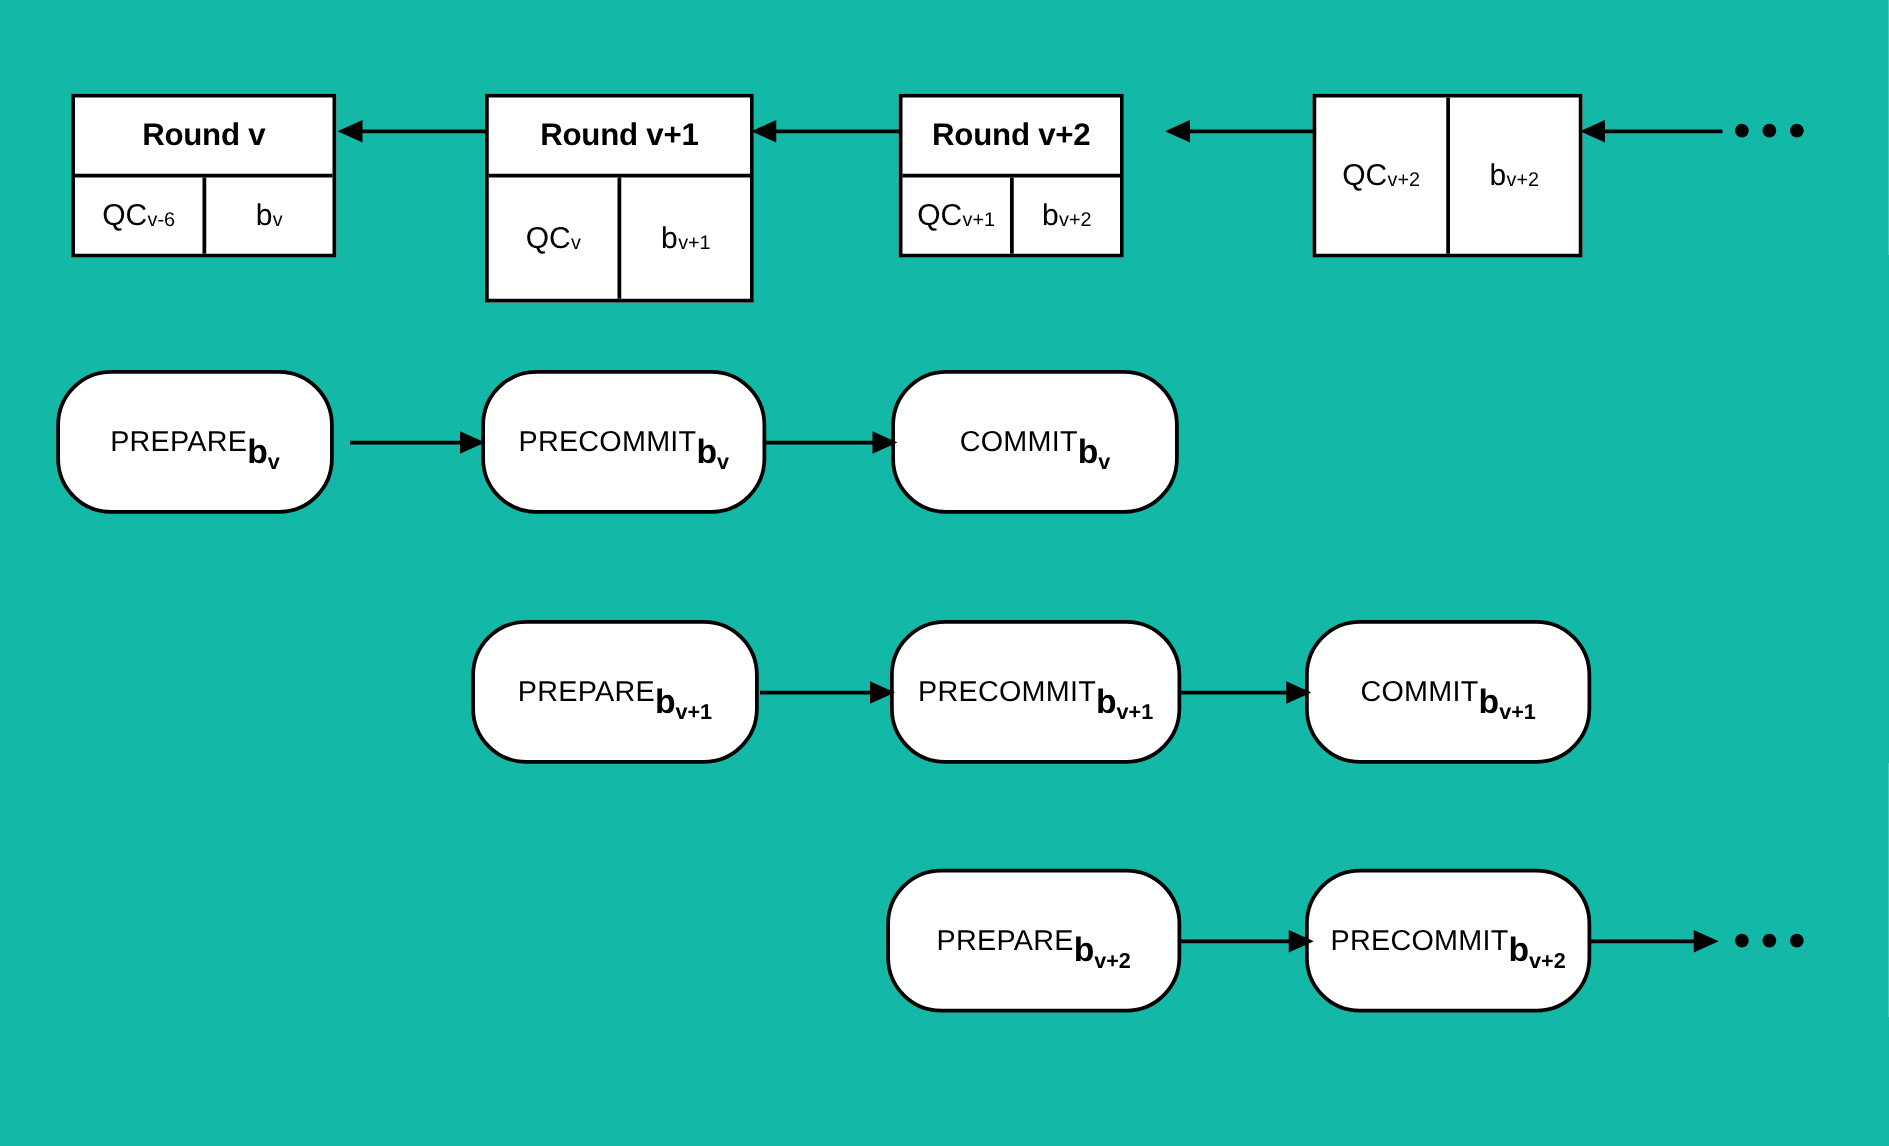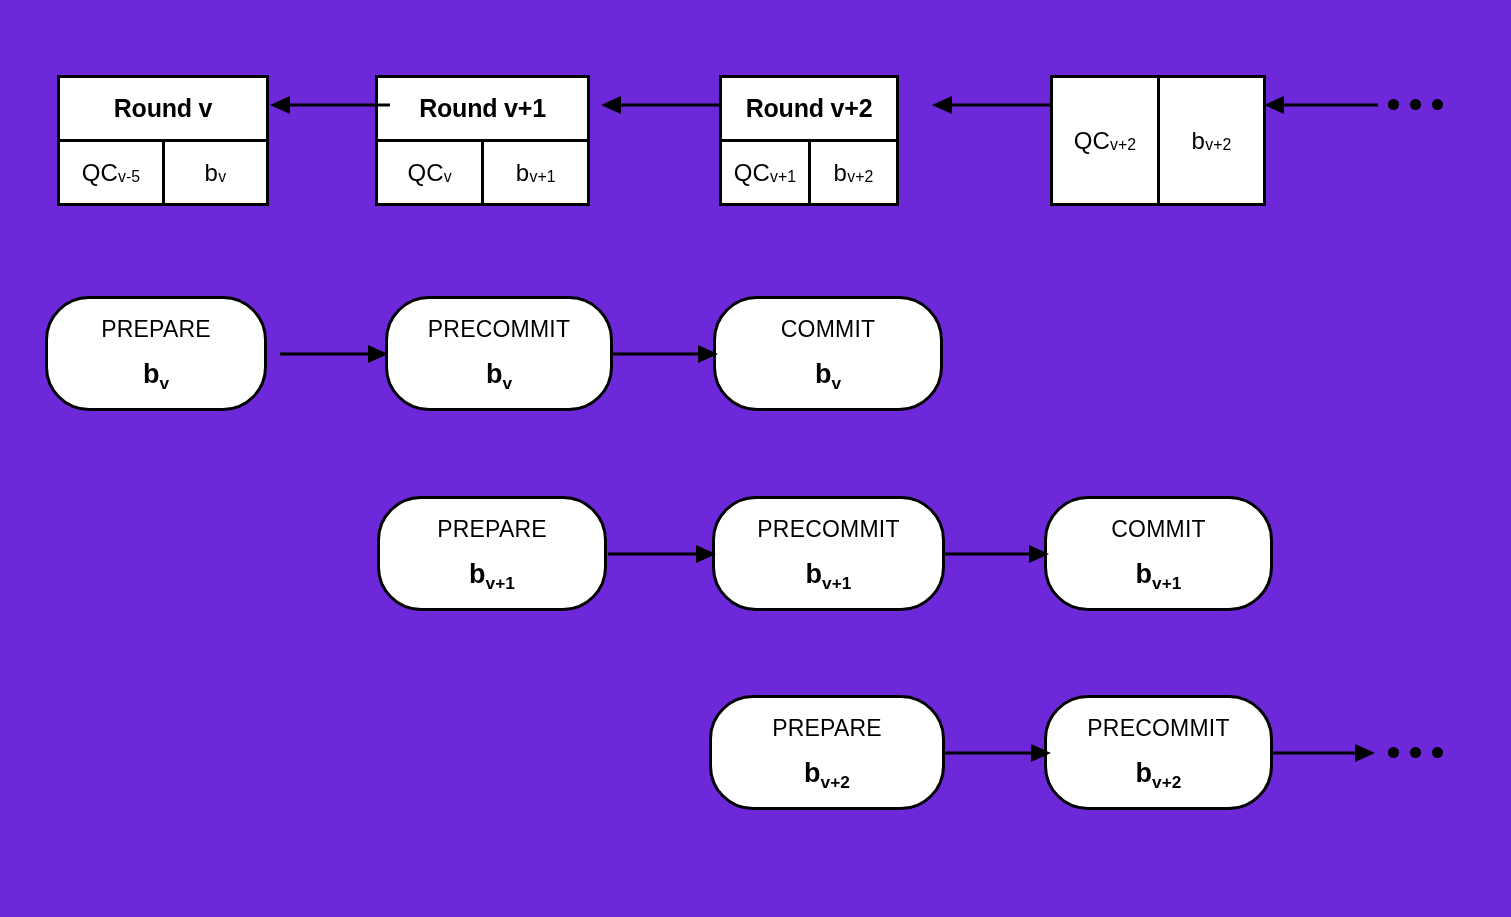--- a/index.html
+++ b/index.html
@@ -11,21 +11,21 @@
     width: 1511px;
     height: 917px;
     font-family: "Liberation Sans", sans-serif;
     color: #000000;
     overflow: hidden;
   }
   #canvas {
     position: relative;
     width: 1511px;
     height: 917px;
-    background: #6d28d9;
+    background: #14b8a6;
   }
 
   
   .round-box {
     position: absolute;
     box-sizing: border-box;
     border: 3px solid #000;
     background: #fff;
     display: flex;
     flex-direction: column;
@@ -67,21 +67,21 @@
   }
 
   
   .phase-box {
     position: absolute;
     box-sizing: border-box;
     border: 3px solid #000;
     border-radius: 44px;
     background: #fff;
     display: flex;
-    flex-direction: column;
+    flex-direction: row;
     align-items: center;
     justify-content: center;
     line-height: 1.18;
   }
   .phase-name {
     font-size: 23px;
     letter-spacing: 0.2px;
   }
   .phase-block {
     font-size: 27px;
@@ -120,30 +120,30 @@
 </head>
 <body>
 
 <div id="canvas">
 
   <div class="round-box" style="left:57px; top:75px; width:212px; height:131px;">
     <div class="round-head">Round v</div>
     <div class="round-body">
       <div class="round-cell left">
           <span>QC</span>
-          <sub>v-5</sub>
+          <sub>v-6</sub>
         </div>
       <div class="round-cell">
           <span>b</span>
           <sub>v</sub>
         </div>
     </div>
   </div>
 
-  <div class="round-box" style="left:375px; top:75px; width:215px; height:131px;">
+  <div class="round-box" style="left:388px; top:75px; width:215px; height:167px;">
     <div class="round-head">Round v+1</div>
     <div class="round-body">
       <div class="round-cell left">
           <span>QC</span>
           <sub>v</sub>
         </div>
       <div class="round-cell">
           <span>b</span>
           <sub>v+1</sub>
         </div>

